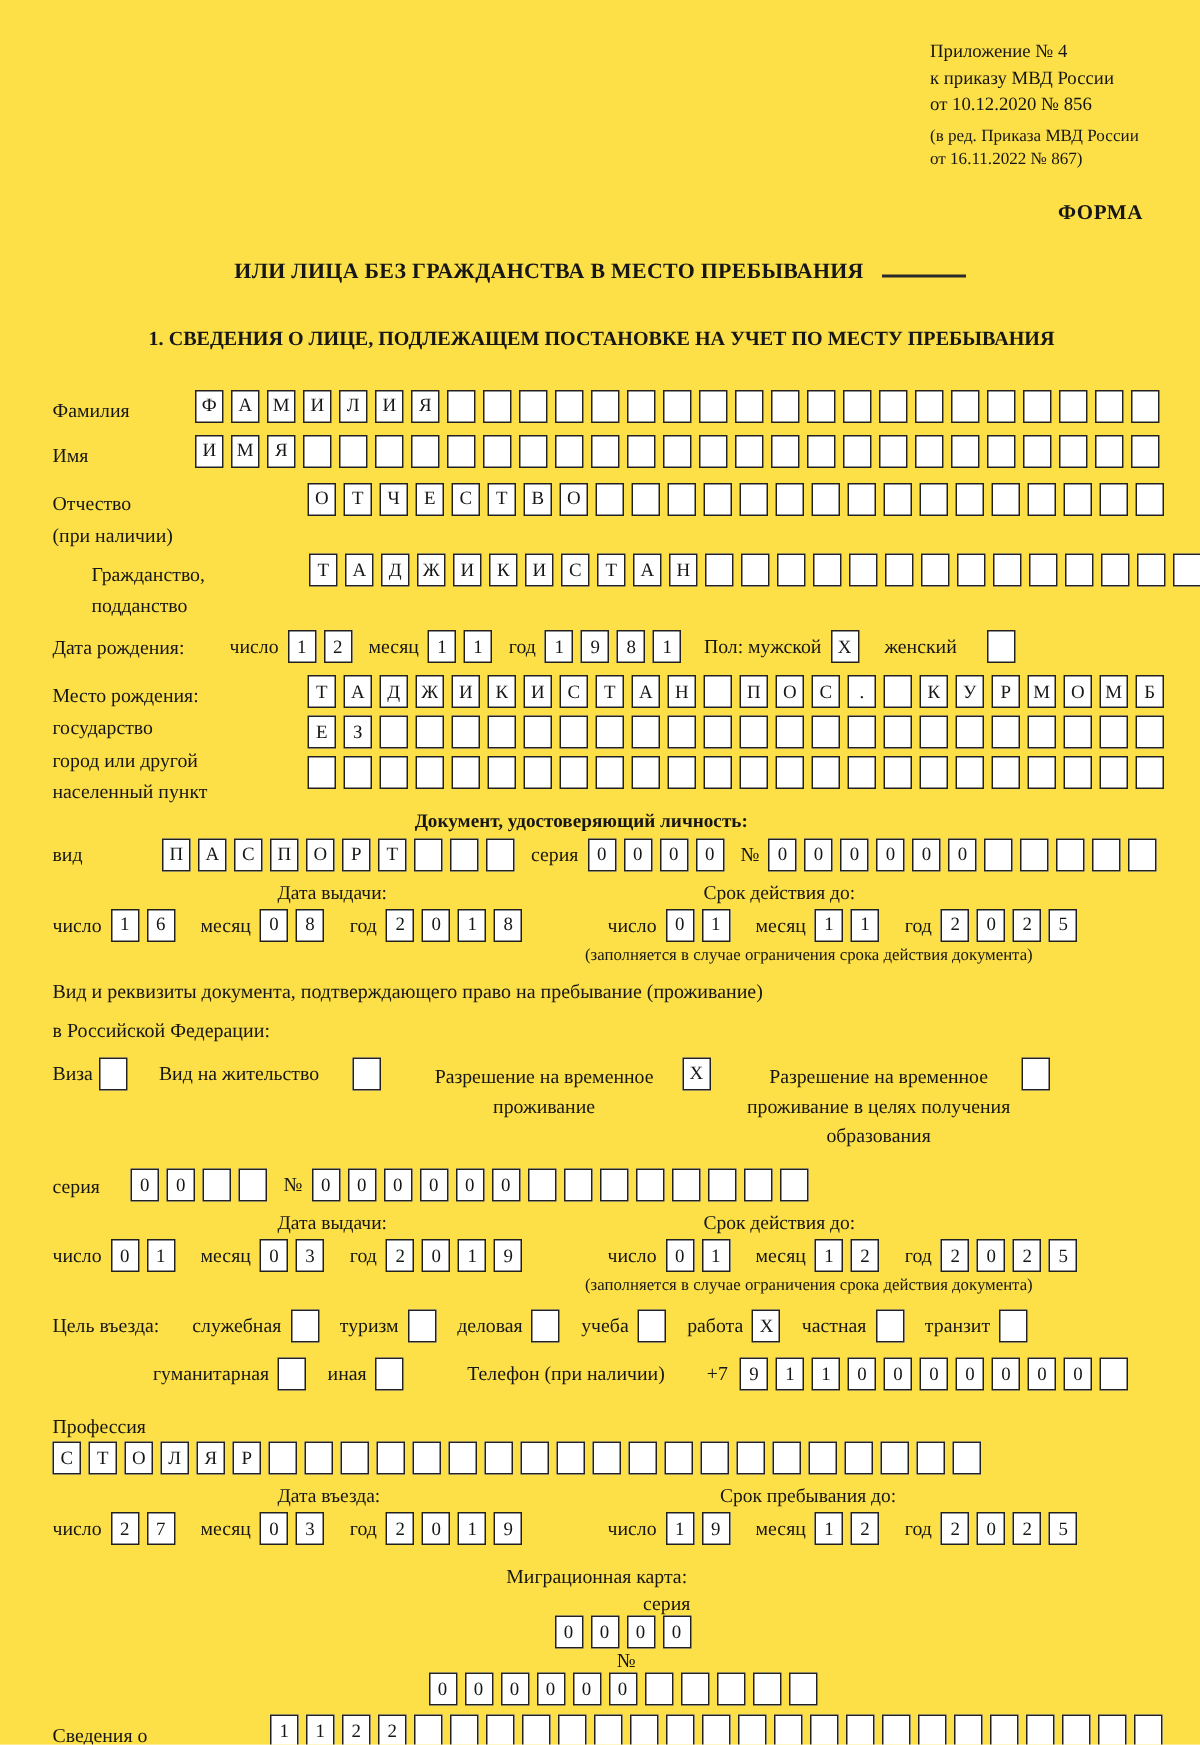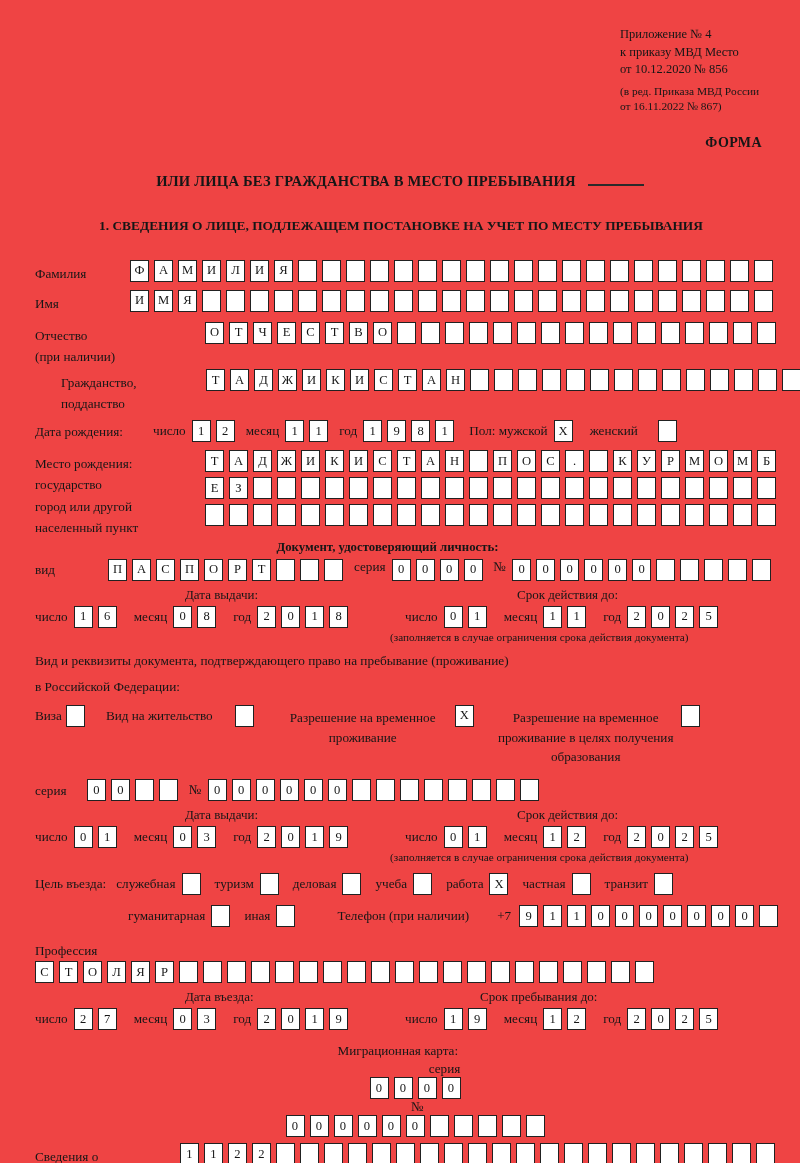--- a/index.html
+++ b/index.html
@@ -1,18 +1,18 @@
 <!DOCTYPE html>
 <html><head>
 <meta charset="utf-8">
 <style>
   * { box-sizing: border-box; margin: 0; padding: 0; }
   html, body { width: 800px; background: #ffffff; }
   body { height: 1163px; font-family: "Liberation Serif", "DejaVu Serif", serif; color: #161616; overflow: hidden; }
-  .page { width: 800px; height: 1163px; background: #ef4444; padding: 26px 0 0 35px; }
+  .page { width: 800px; height: 1163px; background: #fde047; padding: 26px 0 0 35px; }
 
   .hdr { margin-left: 585px; font-size: 12.5px; line-height: 1.4; }
   .hdr .small { font-size: 11.4px; }
   .hdr .gap { height: 5px; }
   .forma { text-align: right; padding-right: 38px; font-weight: bold; font-size: 14px; margin-top: 20px; letter-spacing: .4px; }
 
   .title { text-align: center; font-weight: bold; font-size: 14.6px; margin-top: 18px; line-height: 1.65; letter-spacing: .2px; padding-right: 35px; }
   .blankline { display: inline-block; width: 56px; border-bottom: 2.2px solid #2a2a2a; height: 13px; margin-left: 12px; }
   .sec1 { text-align: center; font-weight: bold; font-size: 13.4px; margin-top: 24px; padding-right: 33px; }
 
@@ -32,21 +32,21 @@
   .inlbl { flex: none; font-size: 13.2px; padding-top: 3px; margin: 0 6px; }
   .stack > .cells { margin-bottom: 5px; }
 
   .dochead { text-align: center; font-weight: bold; font-size: 12.8px; margin-top: 2px; padding-right: 60px; }
 
   .dpair { display: flex; align-items: flex-start; margin-top: 6px; }
   .dcol-l { width: 340px; flex: none; }
   .dcol-r { margin-left: 30px; flex: none; }
   .dhead { font-size: 13px; margin-bottom: 3px; }
   .dcol-l .dhead { margin-left: 150px; }
-  .dcol-r .dhead { margin-left: 112px; }
+  .dcol-r .dhead { margin-left: 64px; }
   .dline { display: flex; align-items: center; }
   .dline .dlbl { flex: none; font-size: 13.2px; margin-right: 6px; }
   .dline .grp { margin-right: 12px; }
   .dnote { margin-left: 355px; font-size: 11.2px; margin-top: 3px; }
 
   .intro { font-size: 13.3px; margin-top: 10px; }
   .orow { display: flex; align-items: flex-start; margin-top: 10px; }
   .orow .olbl { flex: none; font-size: 13.2px; padding-top: 3px; }
   .orow .cells { margin-left: 8px; margin-right: 16px; }
   .optml { flex: none; width: 176px; text-align: center; font-size: 13.2px; line-height: 1.5; padding-top: 3px; }
@@ -58,21 +58,21 @@
   .note-b { font-size: 11.4px; margin-top: 8px; padding-left: 25px; }
   .lstack { line-height: 1.6; }
 </style>
 </head>
 <body>
 
 <div class="page">
 
   <div class="hdr">
     <div>Приложение № 4</div>
-    <div>к приказу МВД Место</div>
+    <div>к приказу МВД России</div>
     <div>от 10.12.2020 № 856</div>
     <div class="gap"></div>
     <div class="small">(в ред. Приказа МВД России</div>
     <div class="small">от 16.11.2022 № 867)</div>
   </div>
   <div class="forma">ФОРМА</div>
 
   <div class="title">
     <div><span>ИЛИ ЛИЦА БЕЗ ГРАЖДАНСТВА В МЕСТО ПРЕБЫВАНИЯ</span><span class="blankline"></span></div>
   </div>
@@ -324,21 +324,21 @@
           <span class="cell"></span>
           <span class="cell"></span>
           <span class="cell"></span>
           <span class="cell"></span>
           <span class="cell"></span>
         </div>
     </div>
   </div>
 
   <div class="dochead">Документ, удостоверяющий личность:</div>
-  <div class="row mt4" style="align-items:flex-start">
+  <div class="row mt4" style="align-items:center">
     <span class="lbl w73" style="padding-top:0">вид</span>
     <span class="cells">
         <span class="cell">П</span>
         <span class="cell">А</span>
         <span class="cell">С</span>
         <span class="cell">П</span>
         <span class="cell">О</span>
         <span class="cell">Р</span>
         <span class="cell">Т</span>
         <span class="cell"></span>
@@ -508,21 +508,21 @@
             <span class="cell">2</span>
             <span class="cell">5</span>
           </span>
       </div>
     </div>
   </div>
   <div class="dnote">(заполняется в случае ограничения срока действия документа)</div>
 
   <div class="prow">
     <span class="olbl">Цель въезда:</span>
-    <span class="olbl" style="margin-left:10px">служебная</span>
+    <span class="olbl" style="margin-left:22px">служебная</span>
     <span class="cells">
         <span class="cell"></span>
       </span>
     <span class="olbl">туризм</span>
     <span class="cells">
         <span class="cell"></span>
       </span>
     <span class="olbl">деловая</span>
     <span class="cells">
         <span class="cell"></span>
@@ -537,21 +537,21 @@
       </span>
     <span class="olbl">частная</span>
     <span class="cells">
         <span class="cell"></span>
       </span>
     <span class="olbl">транзит</span>
     <span class="cells" style="margin-right:0">
         <span class="cell"></span>
       </span>
   </div>
-  <div class="prow mt8" style="margin-left:93px">
+  <div class="prow mt8" style="margin-left:67px">
     <span class="olbl">гуманитарная</span>
     <span class="cells">
         <span class="cell"></span>
       </span>
     <span class="olbl">иная</span>
     <span class="cells">
         <span class="cell"></span>
       </span>
     <span class="olbl" style="margin-left:28px">Телефон (при наличии)</span>
     <span class="olbl" style="margin-left:28px">+7</span>

